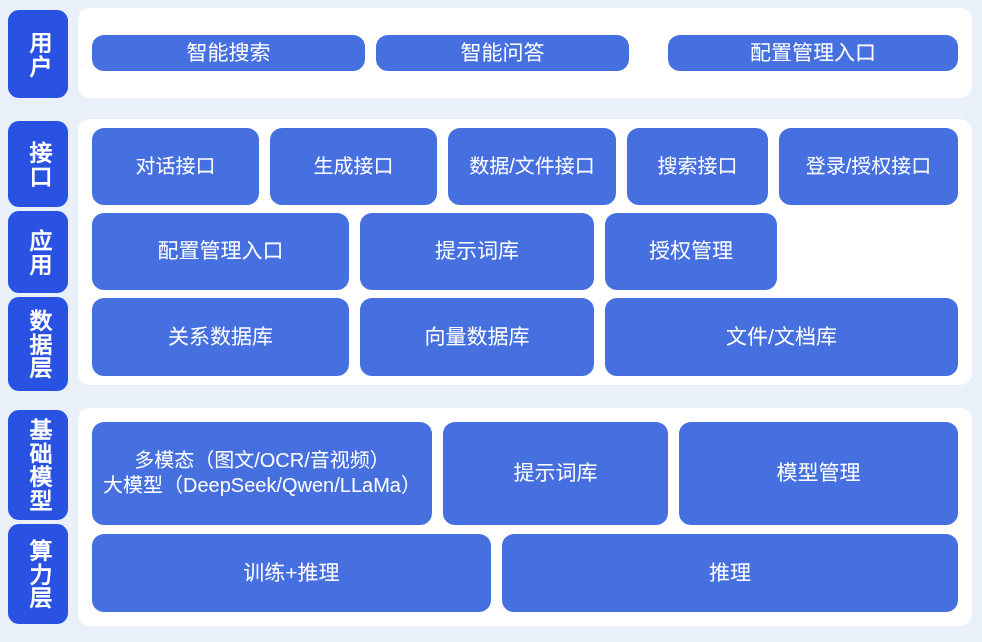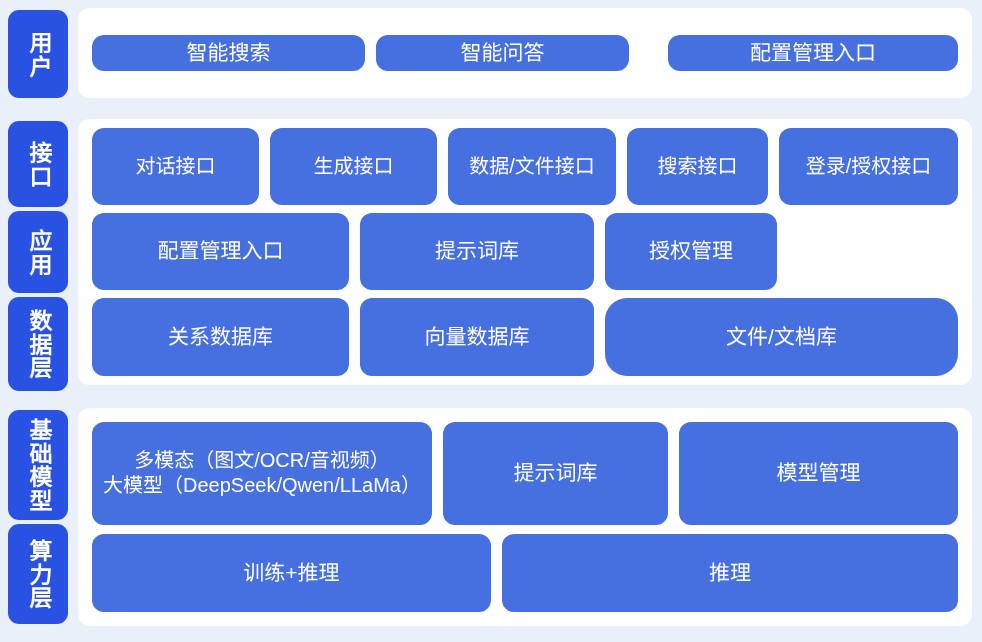--- a/index.html
+++ b/index.html
@@ -127,21 +127,21 @@
 
   
   .row-app .box:nth-child(1) { flex: 0 0 257px; }
   .row-app .box:nth-child(2) { flex: 0 0 234px; }
   .row-app .box:nth-child(3) { flex: 0 0 172px; }
   .row-app .box:nth-child(4) { flex: 1 1 auto; }
 
   
   .row-data .box:nth-child(1) { flex: 0 0 257px; }
   .row-data .box:nth-child(2) { flex: 0 0 234px; }
-  .row-data .box:nth-child(3) { flex: 1 1 auto; border-radius: 22px; }
+  .row-data .box:nth-child(3) { flex: 1 1 auto; }
 
   
   .row-model .box:nth-child(1) { flex: 0 0 340px; }
   .row-model .box:nth-child(2) { flex: 0 0 225px; }
   .row-model .box:nth-child(3) { flex: 1 1 auto; }
 
   
   .row-compute .box:nth-child(1) { flex: 0 0 399px; }
   .row-compute .box:nth-child(2) { flex: 1 1 auto; }
 </style>

